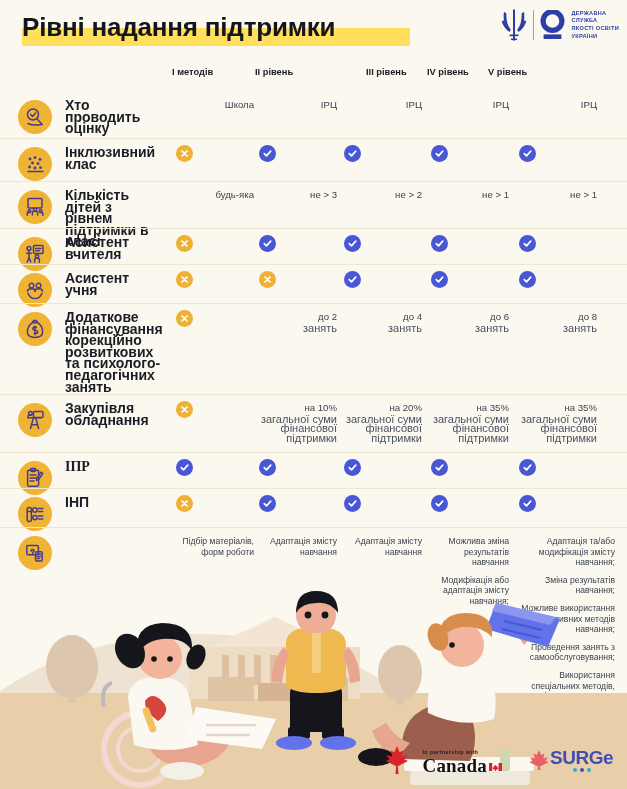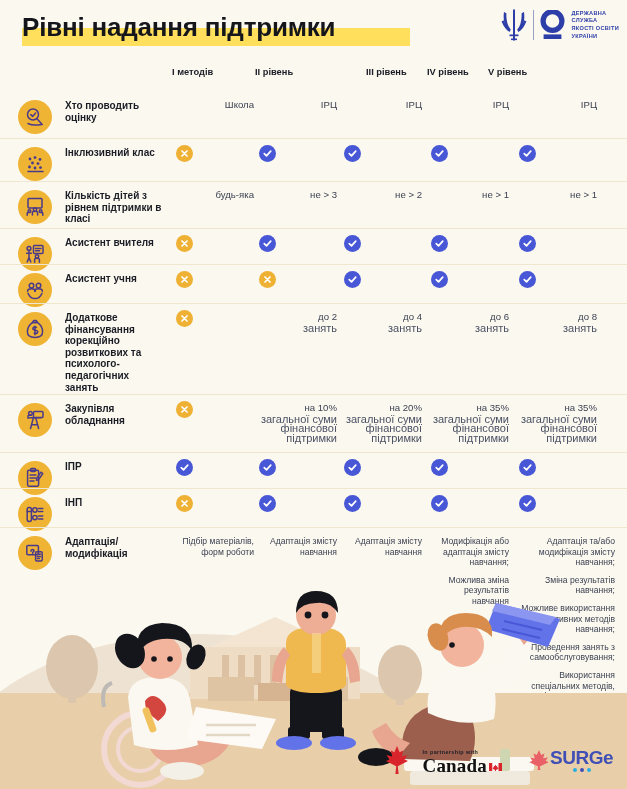--- a/index.html
+++ b/index.html
@@ -46,21 +46,21 @@
 
   .ic{
     position:absolute;left:18px;top:8px;
     width:34px;height:34px;border-radius:50%;
     background:#f0b434;display:flex;align-items:center;justify-content:center;
   }
   .ic svg{display:block;}
 
   .rlabel{
     position:absolute;left:65px;top:8px;width:98px;
-    font-size:10px;font-weight:bold;color:#1b1d26;line-height:11.6px;
+    font-size:14px;font-weight:bold;color:#1b1d26;line-height:11.6px;
   }
 
   .cell{
     position:absolute;top:8px;width:82px;
     font-size:8.6px;color:#3c4252;line-height:10.6px;text-align:right;
   }
   .cell .big{font-size:9.6px;color:#3c4252;display:block;margin-bottom:1px;}
   .cell .sm{font-size:11px;color:#4a5164;line-height:9.6px;display:block;}
   .cell p{margin:0 0 7px 0;}
   .cell p:last-child{margin-bottom:0;}
@@ -376,21 +376,21 @@
               <span class="big">на 35%</span>
               <span class="sm">загальної суми фінансової підтримки</span>
             </div>
             <div class="cell" style="left:515px">
               <span class="big">на 35%</span>
               <span class="sm">загальної суми фінансової підтримки</span>
             </div>
           </div>
         </div>
         <div class="row">
-          <div class="rowinner" style="height: 35px;">
+          <div class="rowinner" style="height: 35px; font-family: Liberation Serif, serif;">
             <div class="ic">
               <svg width="22" height="22" viewBox="0 0 22 22">
                 <rect x="3.6" y="3.2" width="11" height="16" rx="1.4" stroke="#4a3a8a" fill="none" stroke-width="1.5" stroke-linecap="round" stroke-linejoin="round"></rect>
                 <rect x="6.6" y="1.6" width="5" height="3" rx="1" stroke="#4a3a8a" fill="none" stroke-width="1.5" stroke-linecap="round" stroke-linejoin="round"></rect>
                 <path d="M6 8h6M6 11h6M6 14h4" stroke="#4a3a8a" fill="none" stroke-width="1.5" stroke-linecap="round" stroke-linejoin="round"></path>
                 <path d="M17 5.2l1.8 1.3-4.2 6.2-2.1.6.4-2.1z" stroke="#4a3a8a" fill="none" stroke-width="1.5" stroke-linecap="round" stroke-linejoin="round"></path>
               </svg>
             </div>
             <div class="rlabel">ІПР</div>
             <div class="badge ok" style="left:176px">
@@ -464,33 +464,32 @@
           <div class="rowinner" style="height: 68px;">
             <div class="ic">
               <svg width="22" height="22" viewBox="0 0 22 22">
                 <rect x="2.8" y="3.4" width="11.6" height="9.4" rx="1.2" stroke="#4a3a8a" fill="none" stroke-width="1.5" stroke-linecap="round" stroke-linejoin="round"></rect>
                 <path d="M7 9.2q0-1.6 1.6-1.6T10 9q-.2 1-1.4 1.2" fill="none" stroke="#4a3a8a" stroke-width="1.5" stroke-linecap="round"></path>
                 <circle cx="8.6" cy="11.4" r=".7" fill="#4a3a8a"></circle>
                 <rect x="11.6" y="9.8" width="6.6" height="9.2" rx="1.2" stroke="#4a3a8a" fill="none" stroke-width="1.5" stroke-linecap="round" stroke-linejoin="round"></rect>
                 <path d="M13.3 12.2h3.2M13.3 14.4h3.2M13.3 16.6h2" stroke="#4a3a8a" fill="none" stroke-width="1.5" stroke-linecap="round" stroke-linejoin="round"></path>
               </svg>
             </div>
-            <div class="rlabel">Адаптація/ модифікація</div>
             <div class="cell" style="left:172px;width:82px">
               <p>Підбір матеріалів, форм роботи</p>
             </div>
             <div class="cell" style="left:255px;width:82px">
               <p>Адаптація змісту навчання</p>
             </div>
             <div class="cell" style="left:340px;width:82px">
               <p>Адаптація змісту навчання</p>
             </div>
             <div class="cell" style="left:427px;width:82px">
+              <p>Можлива зміна результатів навчання</p>
               <p>Модифікація або адаптація змісту навчання;</p>
-              <p>Можлива зміна результатів навчання</p>
             </div>
             <div class="cell" style="left:515px;width:100px">
               <p>Адаптація та/або модифікація змісту навчання;</p>
               <p>Зміна результатів навчання;</p>
               <p>Можливе використання альтернативних методів навчання;</p>
               <p>Проведення занять з самообслуговування;</p>
               <p>Використання спеціальних методів, методів альтернативної комунікації, візуального розкладу тощо</p>
             </div>
           </div>
         </div>

